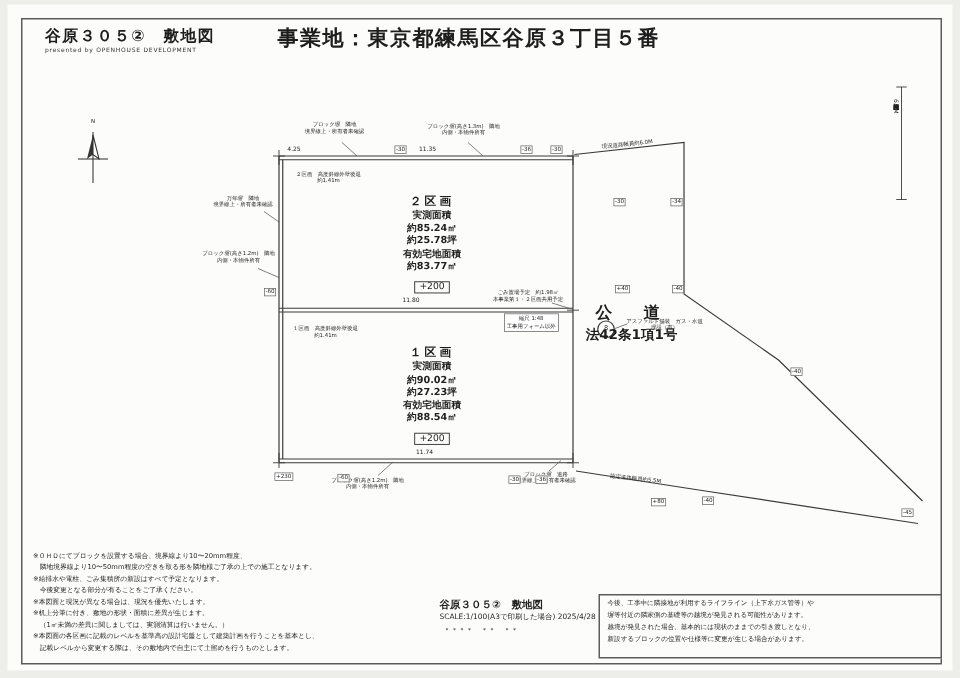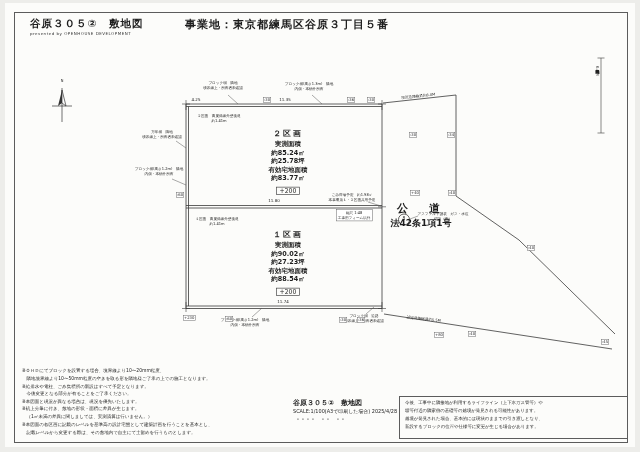--- a/index.html
+++ b/index.html
@@ -44,21 +44,21 @@
   .notes div{white-space:nowrap;}
   .discl-frame{position:absolute;z-index:2;left:399px;top:396px;width:227px;height:41px;border:1px solid #5c5c5c;background:#fcfcfa;}
   .discl{position:absolute;left:5px;top:2px;width:440px;font-size:8.8px;line-height:1.8;
          transform:scale(.5);transform-origin:0 0;}
   .discl div{white-space:nowrap;}
   .footer-title{position:absolute;z-index:2;font-size:10px;font-weight:bold;transform:scale(.7);transform-origin:0 0;white-space:nowrap;}
   .footer-scale{position:absolute;z-index:2;font-size:9px;transform:scale(.55);transform-origin:0 0;white-space:nowrap;}
   .footer-stamp{position:absolute;z-index:2;font-size:8px;transform:scale(.5);transform-origin:0 0;white-space:nowrap;letter-spacing:2px;}
   .hdr-title{position:absolute;z-index:2;left:30px;top:17px;font-size:10.5px;font-weight:bold;letter-spacing:1px;white-space:nowrap;}
   .hdr-pres{position:absolute;z-index:2;left:30px;top:31px;font-size:8px;transform:scale(.5);transform-origin:0 0;white-space:nowrap;letter-spacing:1px;color:#333;}
-  .hdr-site{position:absolute;z-index:2;left:185px;top:17px;font-size:11px;font-weight:bold;letter-spacing:1px;white-space:nowrap;}
+  .hdr-site{position:absolute;z-index:2;left:185px;top:17px;font-size:14px;font-weight:bold;letter-spacing:1px;white-space:nowrap;}
   .mark{position:absolute;z-index:3;font-size:8px;transform:translate(-50%,0) scale(.55);transform-origin:50% 0;}
 </style>
 </head>
 <body>
 
 <div class="sheet"></div>
 <div class="frame"></div>
 
 <svg class="draw" width="640" height="452" viewBox="0 0 640 452">
 

